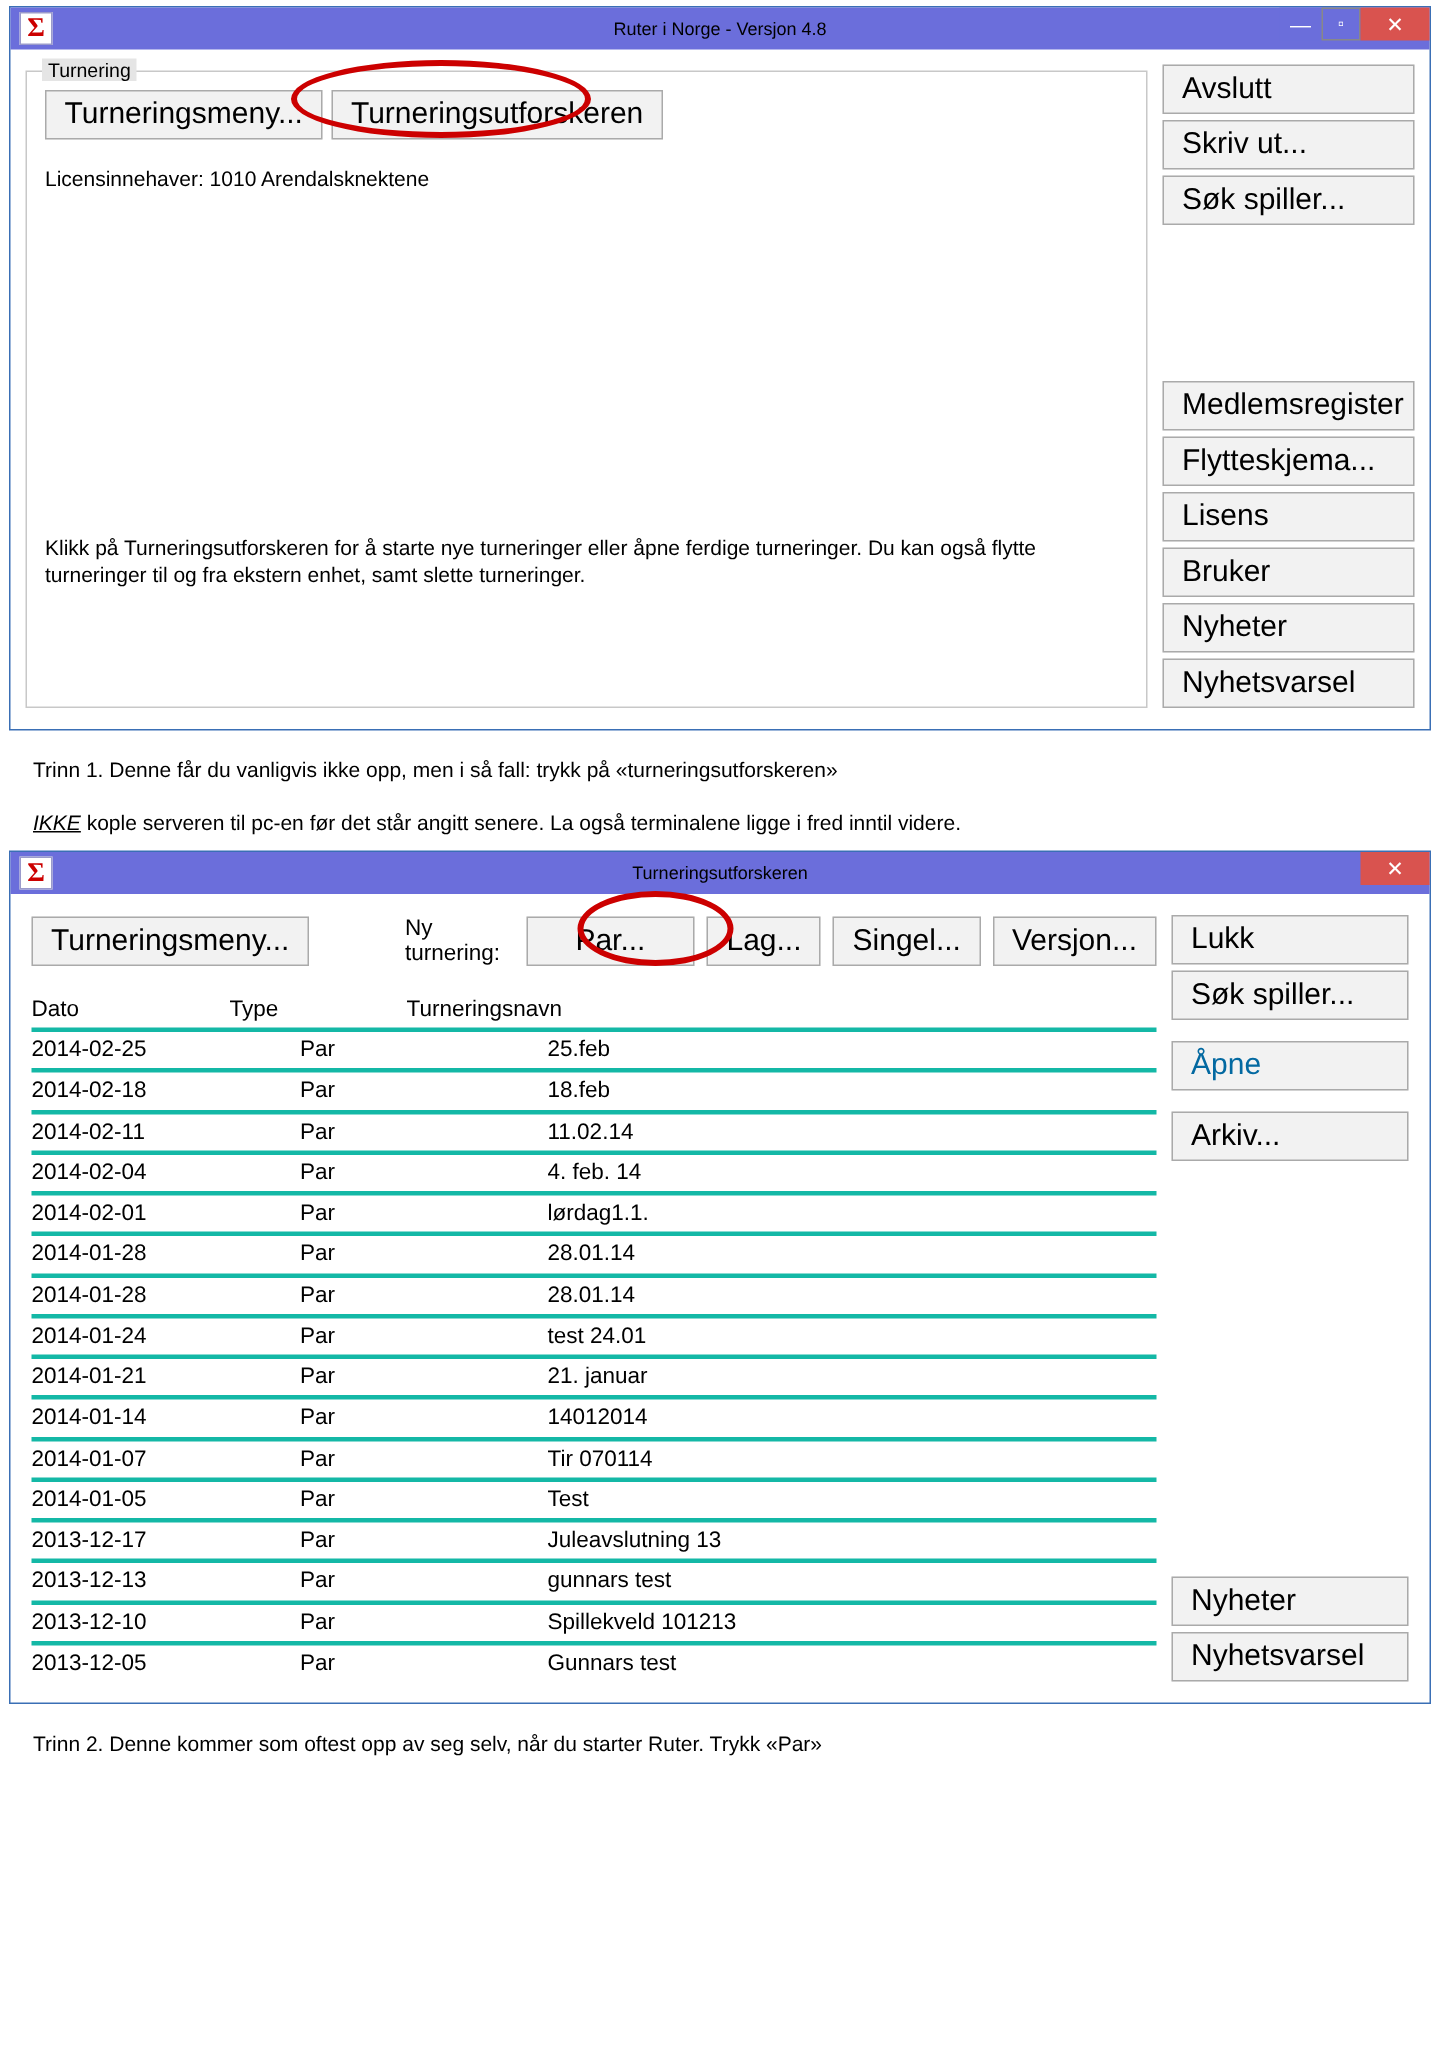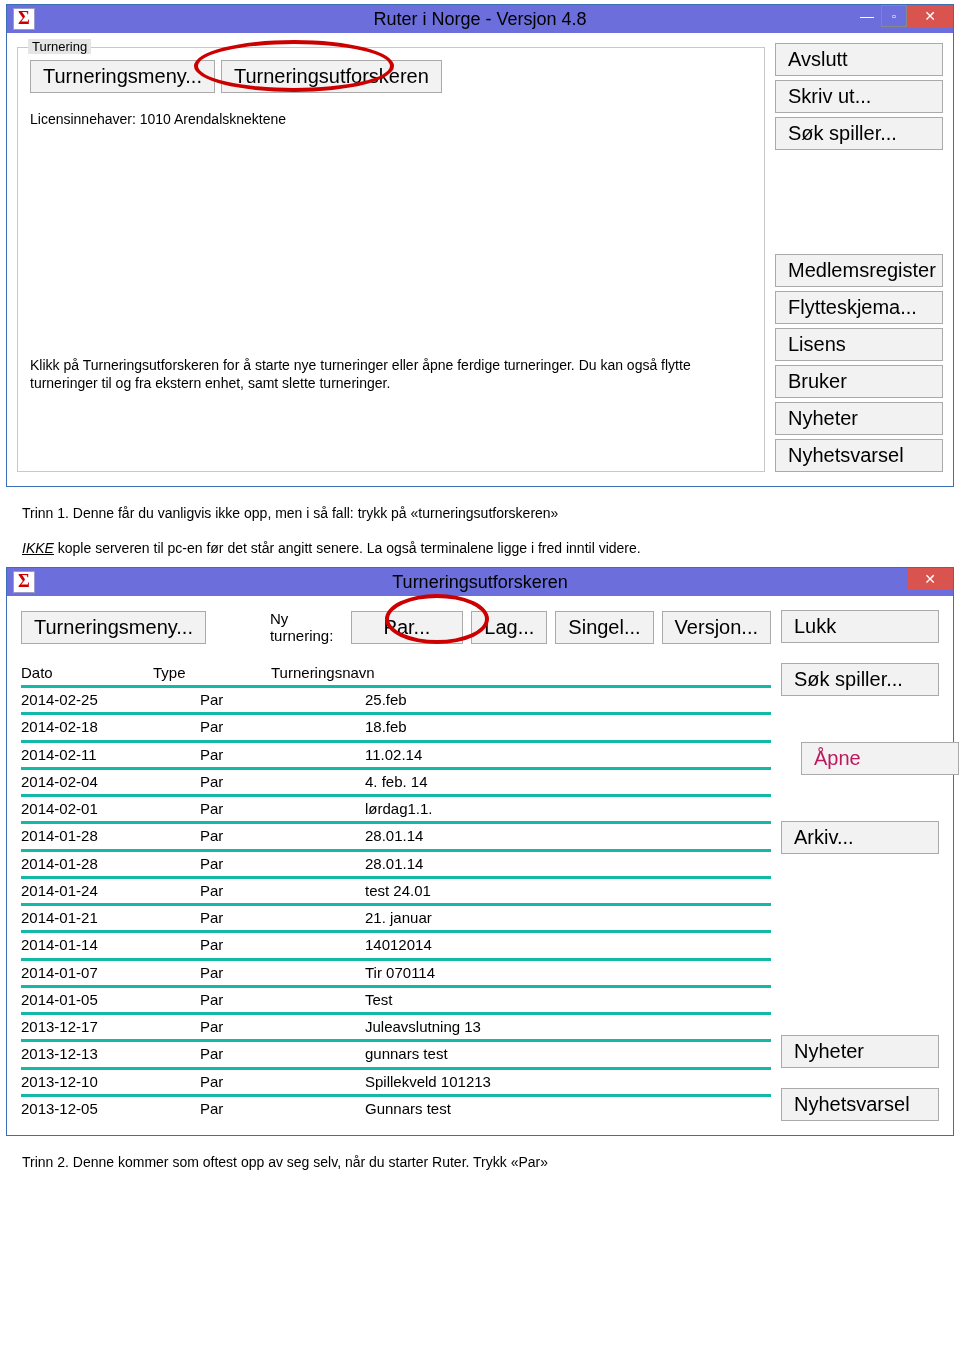--- a/index.html
+++ b/index.html
@@ -38,21 +38,21 @@
     font-size: 18px;
     font-weight: bold;
     color: #c00;
     background: #fff;
     border: 1px solid #9a9acb;
   }
   .title-text {
     position: absolute;
     left: 50%;
     transform: translateX(-50%);
-    font-size: 18px;
+    font-size: 12px;
   }
   .win-controls {
     margin-left: auto;
     display: flex;
     height: 100%;
   }
   .win-btn {
     width: 46px;
     height: 22px;
     display: flex;
@@ -96,21 +96,21 @@
   .btn {
     display: inline-block;
     background: #f2f2f2;
     border: 1px solid #aaa;
     padding: 4px 12px;
     font-size: 20px;
     text-align: left;
     cursor: pointer;
     white-space: nowrap;
   }
-  .btn.disabled { color: #be185d; margin-left: 20px; }
+  .btn.disabled { color: #0369a1; }
   .right-col {
     display: flex;
     flex-direction: column;
     gap: 4px;
     width: 168px;
   }
   .right-col .btn { width: 100%; }
   .top-row-btns {
     display: flex;
     gap: 6px;
@@ -175,21 +175,21 @@
     display: flex;
     font-size: 15px;
     border-top: 3px solid #14b8a6;
     padding: 2px 0 2px 0;
     line-height: 1.35;
     gap: 47px;
   }
   .w2-right {
     display: flex;
     flex-direction: column;
-    gap: 20px;
+    gap: 4px;
     width: 158px;
   }
   .w2-right .btn { width: 100%; }
   .w2-right .spacer-fill { flex: 1; }
 </style>
 </head>
 <body>
 
 <div class="window">
   <div class="titlebar">

